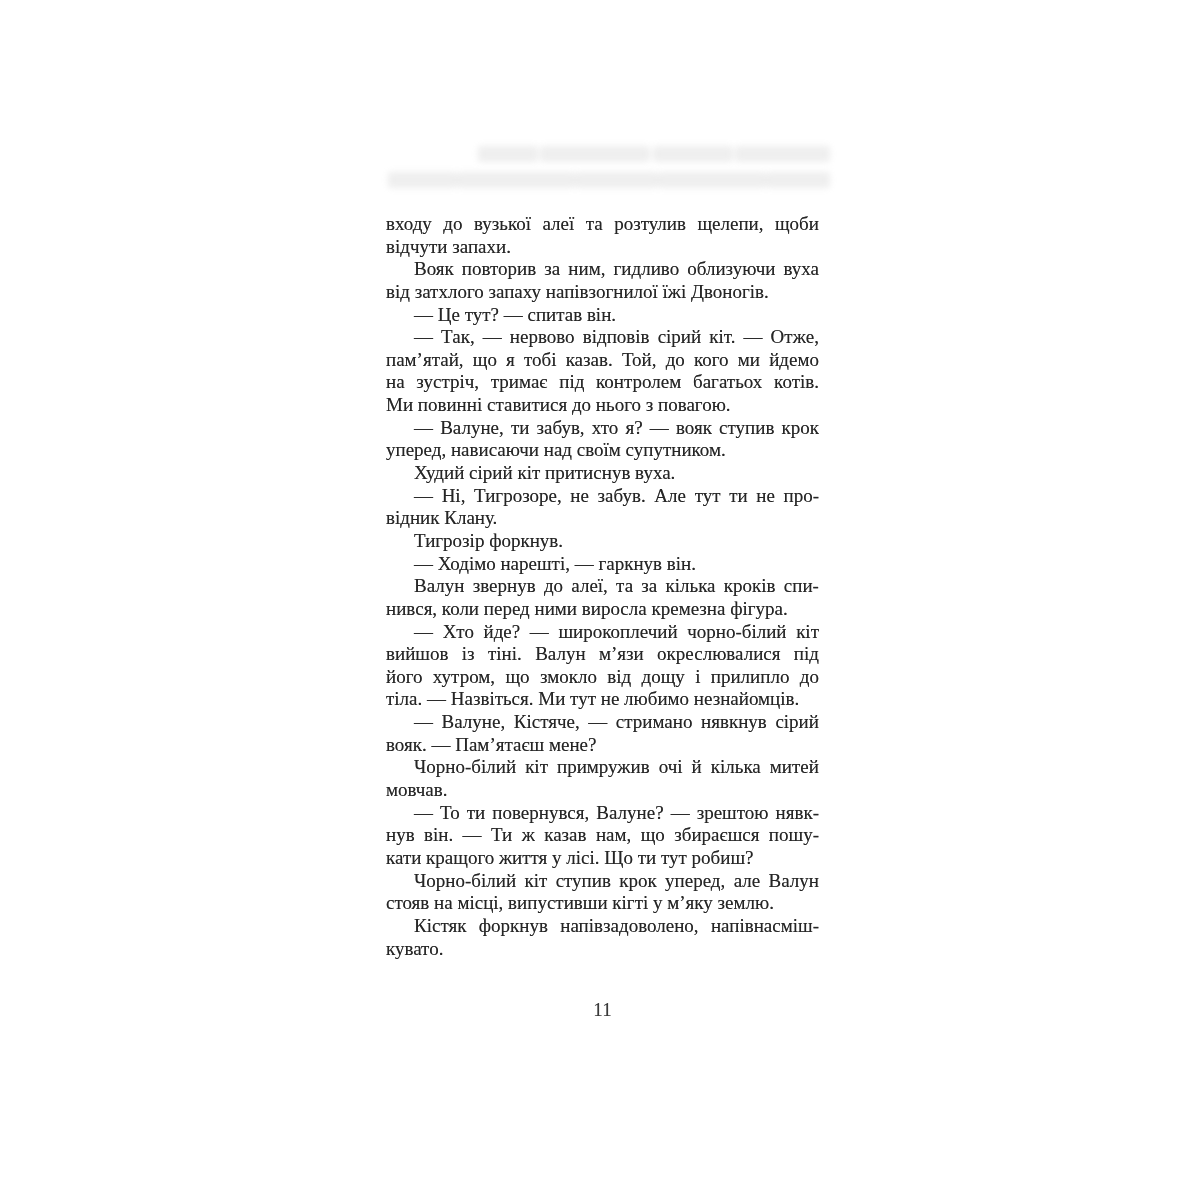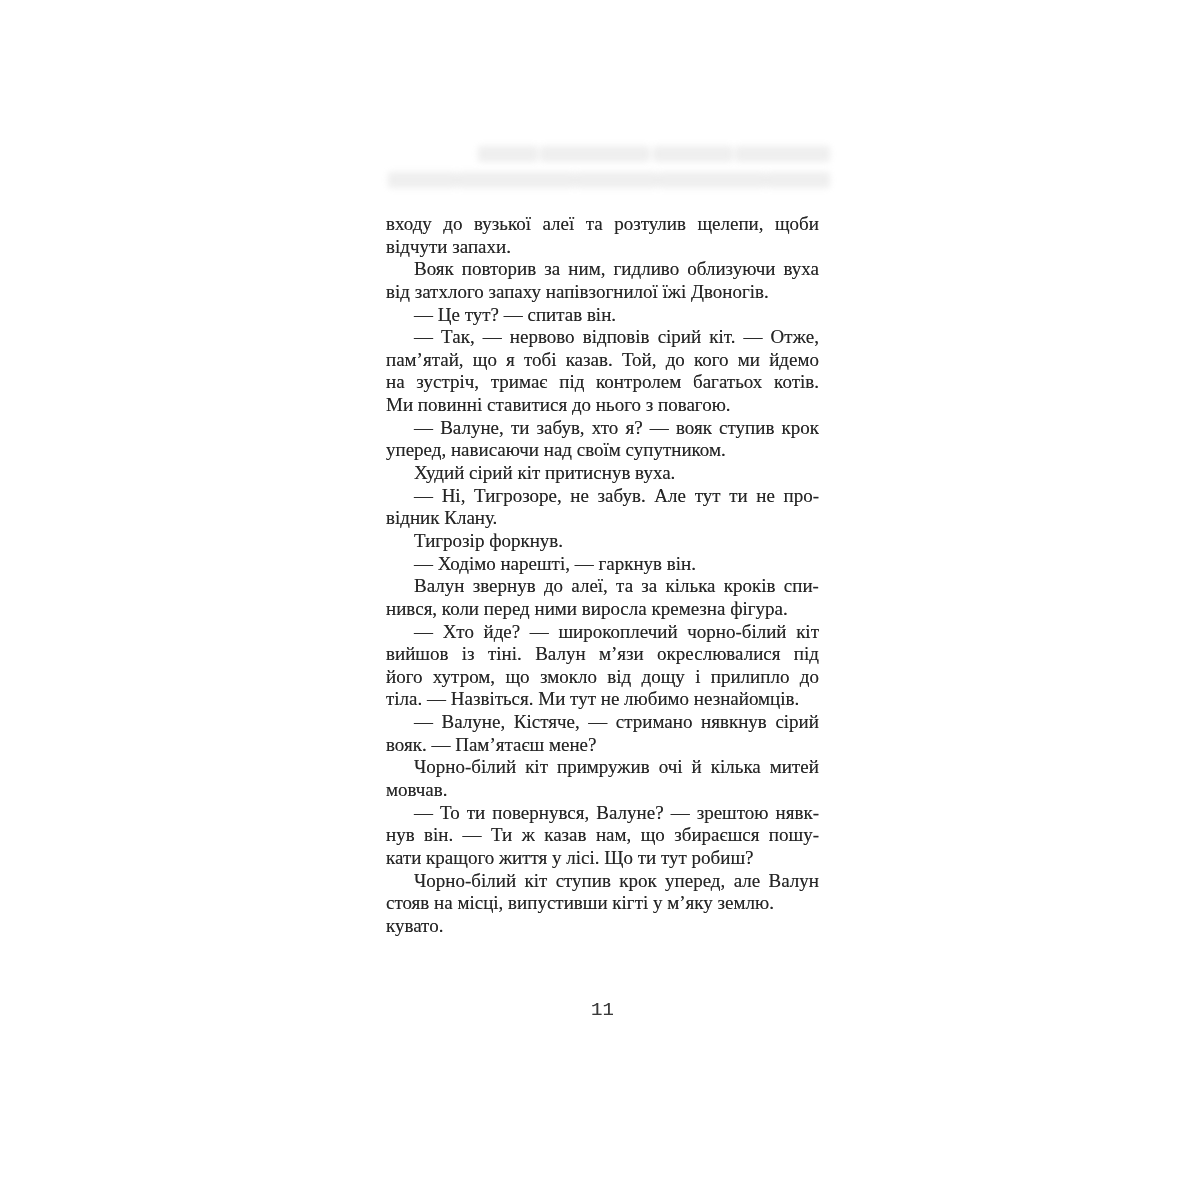--- a/index.html
+++ b/index.html
@@ -69,21 +69,20 @@
   }
   .page-number {
     position: absolute;
     left: 386px;
     top: 999px;
     width: 433px;
     text-align: center;
     color: #3a3a3a;
     font-size: 19px;
     text-shadow: 0 0 0.5px rgba(40,40,40,0.5);
-    font-family: Liberation Mono, monospace;
   }
 </style>
 </head>
 <body>
 
 <div class="scan-page">
 
   <div class="ghost-band">
     <div class="ghost-row r1">
       <span class="ghost-blob g1"></span>
@@ -273,18 +272,24 @@
       <div class="line indent just">
         <span>Чорно-білий</span>
         <span>кіт</span>
         <span>ступив</span>
         <span>крок</span>
         <span>уперед,</span>
         <span>але</span>
         <span>Валун</span>
       </div>
       <div class="line">стояв на місці, випустивши кігті у м’яку землю.</div>
+      <div class="line indent just">
+        <span>Кістяк</span>
+        <span>форкнув</span>
+        <span>напівзадоволено,</span>
+        <span>напівнасміш-</span>
+      </div>
       <div class="line">кувато.</div>
     </div>
 
   <div class="page-number">11</div>
 
 </div>
 
 </body></html>

